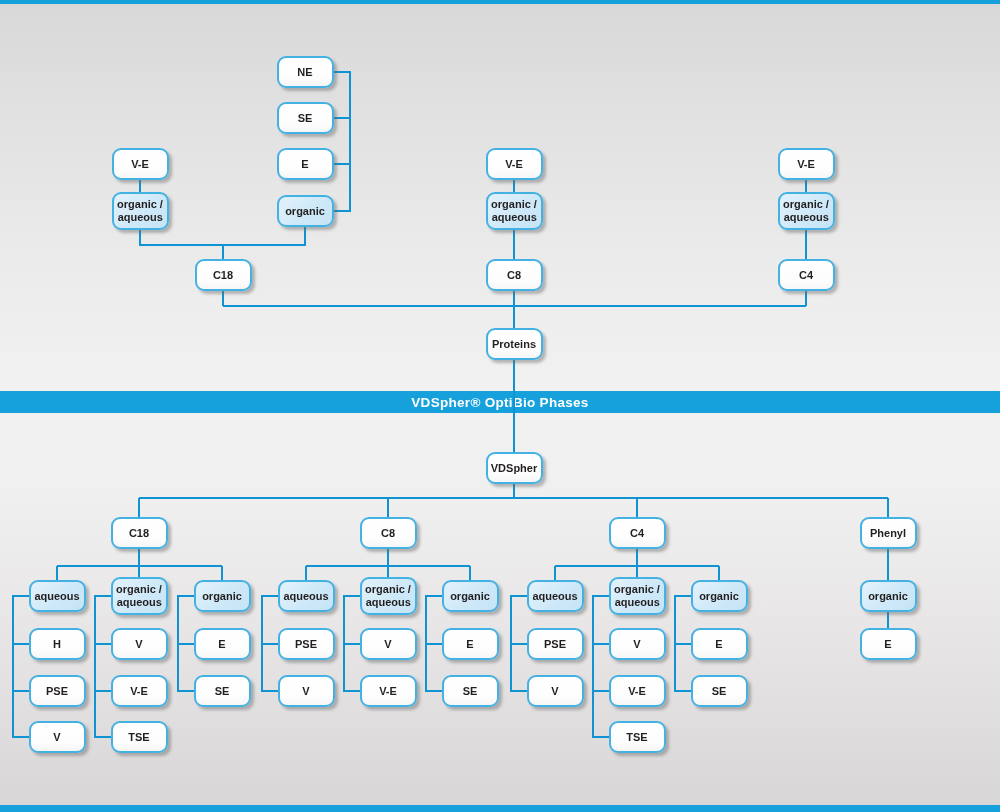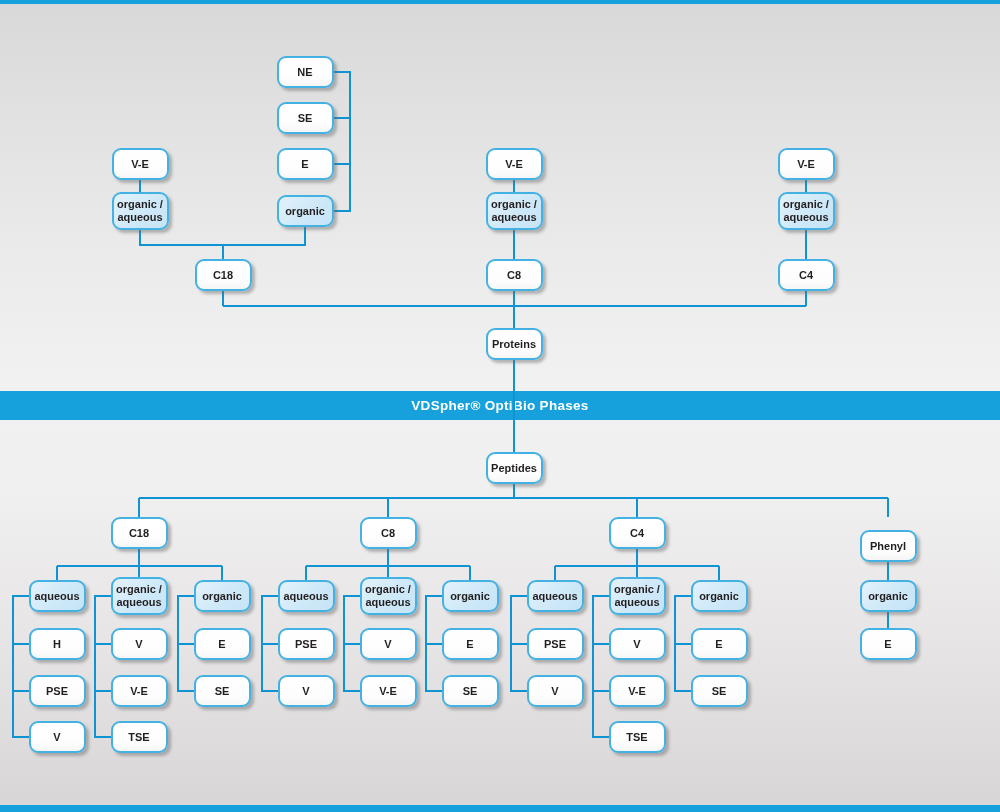--- a/index.html
+++ b/index.html
@@ -5,33 +5,33 @@
   html,body { margin:0; padding:0; background:#fff; }
   .stage {
     position:relative; width:1000px; height:812px; overflow:hidden;
     font-family:"Liberation Sans", sans-serif;
     background:linear-gradient(180deg,#d9d8d8 0%,#e2e1e1 14%,#ebeaea 30%,#f2f1f1 46%,#f1f0f0 60%,#e7e5e5 78%,#dddbdb 92%,#d7d5d5 100%);
   }
   .strip { position:absolute; left:0; right:0; background:var(--brand,#16a1dc); }
   .strip.top { top:0; height:4px; }
   .strip.bottom { bottom:0; height:7px; }
   .banner {
-    position:absolute; left:0; right:0; top:391px; height:29px;
+    position:absolute; left:0; right:0; top:391px; height:22px;
     background:var(--brand,#16a1dc); color:#ffffff;
     display:flex; align-items:center; justify-content:center;
     font-weight:bold; font-size:13.5px; letter-spacing:.3px;
   }
   svg.edges { position:absolute; left:0; top:0; }
   .node {
     position:absolute; box-sizing:border-box;
     border:2px solid var(--boxborder,#44b1e3); border-radius:9px;
     background:linear-gradient(180deg,#ffffff 0%,#fdfdfd 70%,#f6f6f6 100%);
     box-shadow:3px 3px 3px rgba(105,105,105,.45);
     display:flex; align-items:center; justify-content:center;
-    text-align:center; font-weight:bold; font-size:11px; color:#231f20;
+    text-align:right; font-weight:bold; font-size:11px; color:#231f20;
     white-space:pre-line; line-height:1.15;
   }
   .node.mode { background:linear-gradient(135deg,#e3f2fb 0%,#cde8f8 60%,#c6e4f6 100%); }
 </style>
 </head>
 <body>
 
 <div class="stage" style="--brand: #16a1dc; --boxborder: #44b1e3;">
   <div class="strip top"></div>
   <div class="strip bottom"></div>
@@ -110,25 +110,25 @@
       <div class="node" style="left: 194.5px; top: 259px; width: 57px; height: 32px;">C18</div>
       <div class="node" style="left: 485.5px; top: 148px; width: 57px; height: 32px;">V-E</div>
       <div class="node mode" style="left: 485.5px; top: 192px; width: 57px; height: 38px;">organic /
 aqueous</div>
       <div class="node" style="left: 485.5px; top: 259px; width: 57px; height: 32px;">C8</div>
       <div class="node" style="left: 777.5px; top: 148px; width: 57px; height: 32px;">V-E</div>
       <div class="node mode" style="left: 777.5px; top: 192px; width: 57px; height: 38px;">organic /
 aqueous</div>
       <div class="node" style="left: 777.5px; top: 259px; width: 57px; height: 32px;">C4</div>
       <div class="node" style="left: 485.5px; top: 328px; width: 57px; height: 32px;">Proteins</div>
-      <div class="node" style="left: 485.5px; top: 452px; width: 57px; height: 32px;">Peptides</div>
+      <div class="node" style="left: 485.5px; top: 452px; width: 57px; height: 32px;">VDSpher</div>
       <div class="node" style="left: 110.5px; top: 517px; width: 57px; height: 32px;">C18</div>
       <div class="node" style="left: 359.5px; top: 517px; width: 57px; height: 32px;">C8</div>
       <div class="node" style="left: 608.5px; top: 517px; width: 57px; height: 32px;">C4</div>
-      <div class="node" style="left: 859.5px; top: 530px; width: 57px; height: 32px;">Phenyl</div>
+      <div class="node" style="left: 859.5px; top: 517px; width: 57px; height: 32px;">Phenyl</div>
       <div class="node mode" style="left: 28.5px; top: 580px; width: 57px; height: 32px;">aqueous</div>
       <div class="node mode" style="left: 110.5px; top: 577px; width: 57px; height: 38px;">organic /
 aqueous</div>
       <div class="node mode" style="left: 193.5px; top: 580px; width: 57px; height: 32px;">organic</div>
       <div class="node mode" style="left: 277.5px; top: 580px; width: 57px; height: 32px;">aqueous</div>
       <div class="node mode" style="left: 359.5px; top: 577px; width: 57px; height: 38px;">organic /
 aqueous</div>
       <div class="node mode" style="left: 441.5px; top: 580px; width: 57px; height: 32px;">organic</div>
       <div class="node mode" style="left: 526.5px; top: 580px; width: 57px; height: 32px;">aqueous</div>
       <div class="node mode" style="left: 608.5px; top: 577px; width: 57px; height: 38px;">organic /

